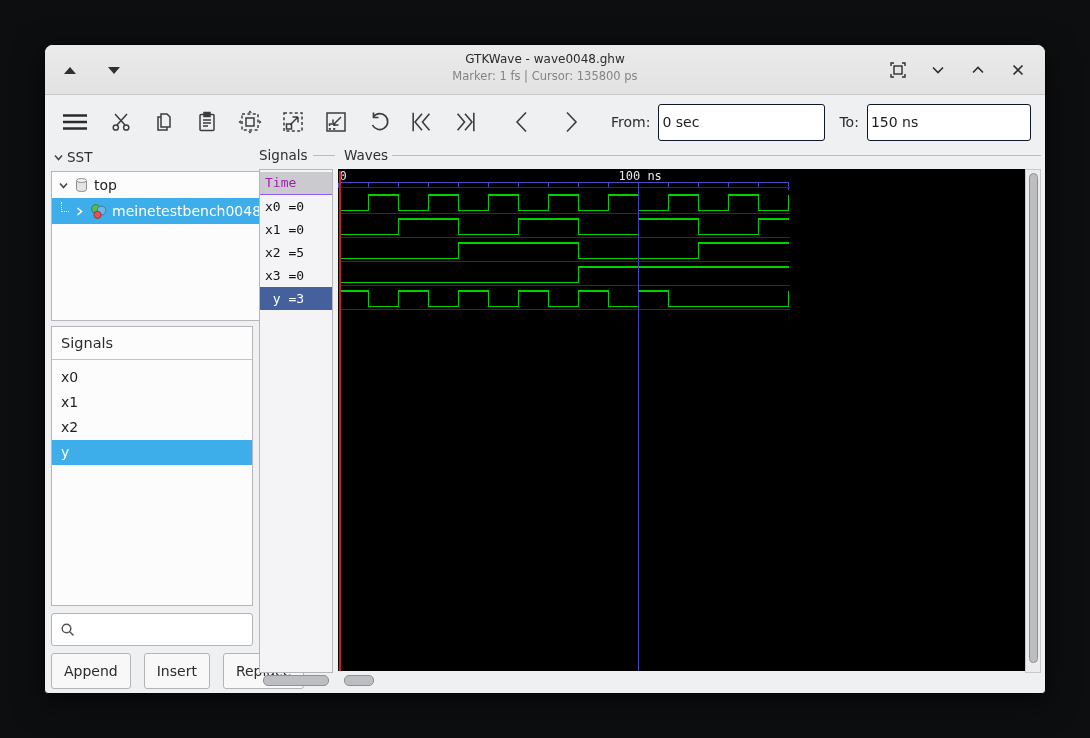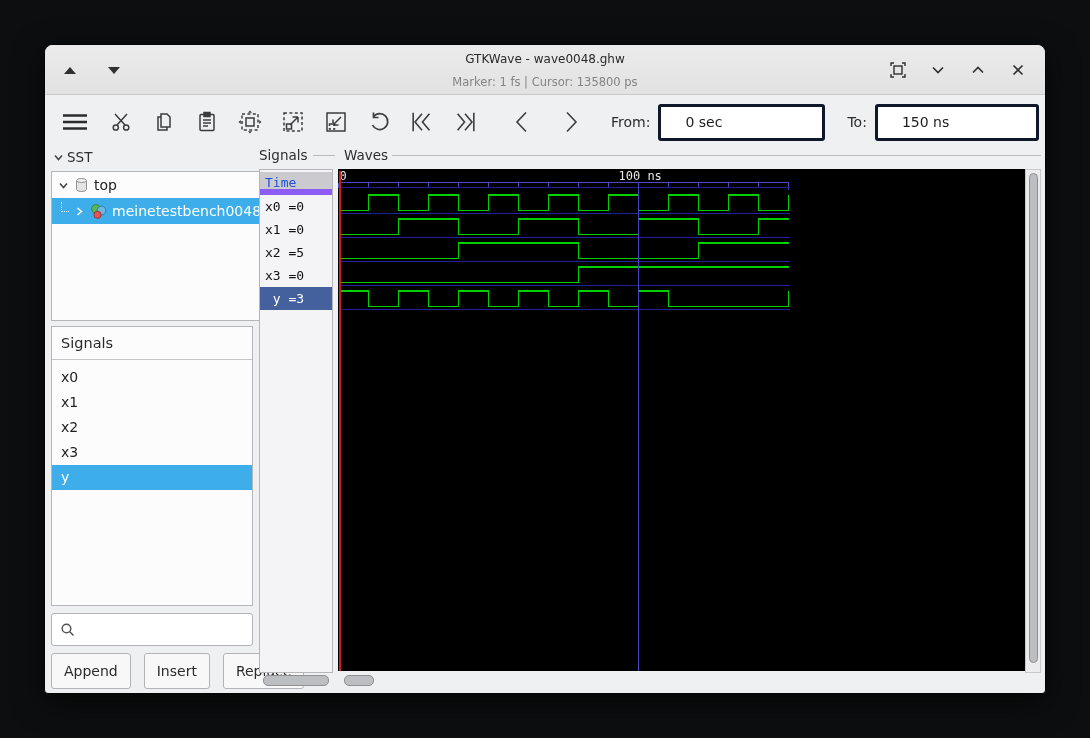--- a/index.html
+++ b/index.html
@@ -6,33 +6,33 @@
   html,body { width:1090px; height:738px; background:#0d0e0f; font-family:"DejaVu Sans","Liberation Sans",sans-serif; overflow:hidden; }
   .window {
     position:absolute; left:44px; top:44px; width:1002px; height:650px;
     background:#eff0f1; border:1px solid #050505; border-radius:9px 9px 4px 4px;
     box-shadow:0 8px 30px rgba(0,0,0,.6); overflow:hidden;
   }
   
   .titlebar { position:relative; height:50px; background:linear-gradient(#ebebeb,#e2e2e2); border-bottom:1px solid #c9c9c9; }
   .tb-center { position:absolute; left:0; right:0; top:7px; text-align:center; }
   .tb-title { font-size:12px; color:#2a2a2a; }
-  .tb-sub { font-size:11.5px; color:#848484; margin-top:9px; }
+  .tb-sub { font-size:11.5px; color:#848484; margin-top:3px; }
   .tb-left { position:absolute; left:14px; top:0; height:50px; display:flex; align-items:center; gap:22px; }
   .tb-right { position:absolute; right:16px; top:0; height:50px; display:flex; align-items:center; gap:18px; }
   .tb-btn { width:22px; height:22px; display:flex; align-items:center; justify-content:center; cursor:default; }
   .tri { width:0; height:0; border-left:6px solid transparent; border-right:6px solid transparent; }
   .tri-up { border-bottom:7px solid #2f2f2f; }
   .tri-down { border-top:7px solid #2f2f2f; }
   
   .toolbar { height:54px; display:flex; align-items:center; padding-left:14px; background:#eff0f1; }
   .ticon { width:26px; height:26px; margin-right:17px; flex:0 0 auto; display:flex; align-items:center; justify-content:center; }
   .ticon svg { stroke:#3c3c3c; fill:none; stroke-width:1.5; }
   .tlabel { font-size:14px; color:#2c2c2c; margin:0 8px 0 6px; }
-  .tinput { height:37px; border:3px solid #0f172a; border-radius:3px; background:#fff; font-size:14px; color:#1d1d1d; padding-left:24px; font-family:"DejaVu Sans","Liberation Sans",sans-serif; }
+  .tinput { height:37px; border:1px solid #0f172a; border-radius:3px; background:#fff; font-size:14px; color:#1d1d1d; padding-left:3px; font-family:"DejaVu Sans","Liberation Sans",sans-serif; }
   
   .frame-label { position:absolute; font-size:13.5px; color:#2e2e2e; background:#eff0f1; z-index:2; padding-right:4px; }
   .frame-line { position:absolute; height:1px; background:#bcbcc0; }
   .panel-box { position:absolute; background:#fcfcfd; border:1px solid #b6b6ba; }
   
   .sst-head { position:absolute; left:8px; top:104px; font-size:13.5px; color:#2e2e2e; display:flex; align-items:center; gap:3px; }
   .tree { left:6px; top:126px; width:214px; height:150px; overflow:hidden; }
   .tree-row { height:26px; display:flex; align-items:center; font-size:14px; color:#232323; padding-left:6px; gap:5px; }
   .tree-row.selected { background:#3daee9; color:#fff; }
   .chev { stroke:#444; fill:none; stroke-width:1.5; }
@@ -43,21 +43,21 @@
   .faclist { left:6px; top:281px; width:202px; height:280px; }
   .fac-head { height:33px; line-height:32px; padding-left:9px; font-size:14.5px; color:#2a2a2a; border-bottom:1px solid #c4c4c8; }
   .fac-row { height:25px; line-height:25px; padding-left:9px; font-size:14px; color:#1f1f1f; }
   .fac-row.selected { background:#3daee9; color:#fff; }
   .searchbox { position:absolute; left:6px; top:568px; width:202px; height:33px; background:#fff; border:1px solid #b3b3b7; border-radius:3px; display:flex; align-items:center; padding-left:8px; }
   .btnrow { position:absolute; left:6px; top:608px; display:flex; gap:13px; }
   .gbtn { height:36px; background:#f8f8f8; border:1px solid #b4b4b8; border-radius:3px; font-size:14px; color:#2b2b2b; font-family:"DejaVu Sans","Liberation Sans",sans-serif; padding:0 12px; }
   
   .names { left:214px; top:124px; width:74px; height:504px; overflow:hidden; background:#f4f4f6; }
   .mono { font-family:"DejaVu Sans Mono","Liberation Mono",monospace; }
-  .name-head { height:23px; line-height:22px; background:#cbcbcf; border-bottom:6px solid #8b5cf6; font-size:13px; color:#1d4ed8; padding-left:5px; margin-top:2px; }
+  .name-head { height:23px; line-height:22px; background:#cbcbcf; border-bottom:1px solid #8b5cf6; font-size:13px; color:#a21caf; padding-left:5px; margin-top:2px; }
   .name-row { height:23px; line-height:23px; font-size:13px; color:#111; padding-left:5px; white-space:pre; }
   .name-row.selected { background:#44619e; color:#fff; }
   
   .wavepanel { position:absolute; left:293px; top:124px; width:687px; height:502px; background:#000; }
   .vscroll-track { position:absolute; left:980px; top:124px; width:16px; height:504px; background:#ececee; border:1px solid #c9c9cd; }
   .pill { position:absolute; background:#bdbec2; border:1px solid #909094; border-radius:5px; }
   .hpill-mid { left:218px; top:630px; width:66px; height:11px; }
   .hpill-wave { left:299px; top:630px; width:30px; height:11px; }
   .vpill-wave { left:984px; top:128px; width:9px; height:490px; border-radius:4.5px; }
 </style>
@@ -176,21 +176,21 @@
           <path d="M17 4.5 L8 14 L17 23.5"></path>
         </svg>
     </div>
     <div class="ticon" style="margin-left:6px">
       <svg width="26" height="28" viewBox="0 0 26 28" style="stroke-width:1.6">
           <path d="M9 4.5 L18 14 L9 23.5"></path>
         </svg>
     </div>
     <span class="tlabel" style="margin-left:10px">From:</span>
     <input class="tinput" style="width: 167px;" value="0 sec">
-    <span class="tlabel" style="margin-left:22px">To:</span>
+    <span class="tlabel" style="margin-left:14px">To:</span>
     <input class="tinput" style="width: 164px;" value="150 ns">
 
   </div>
 
   <div class="sst-head">
     <svg class="chev" width="11" height="11" viewBox="0 0 11 11">
         <path d="M2 3.5 L5.5 7.5 L9 3.5"></path>
       </svg>
     <span>SST</span>
   </div>
@@ -219,21 +219,20 @@
       <span>meinetestbench0048</span>
     </div>
   </div>
 
   <div class="panel-box faclist">
     <div class="fac-head">Signals</div>
     <div style="height:5px"></div>
     <div class="fac-row">x0</div>
     <div class="fac-row">x1</div>
     <div class="fac-row">x2</div>
-    <div class="fac-row">x3</div>
     <div class="fac-row selected">y</div>
   </div>
 
   <div class="searchbox">
     <svg width="16" height="16" viewBox="0 0 16 16" style="stroke:#555;fill:none;stroke-width:1.5">
       <circle cx="6.5" cy="6.5" r="4.3"></circle>
         <path d="M9.8 9.8 L13.5 13.5"></path>
     </svg>
   </div>
 

